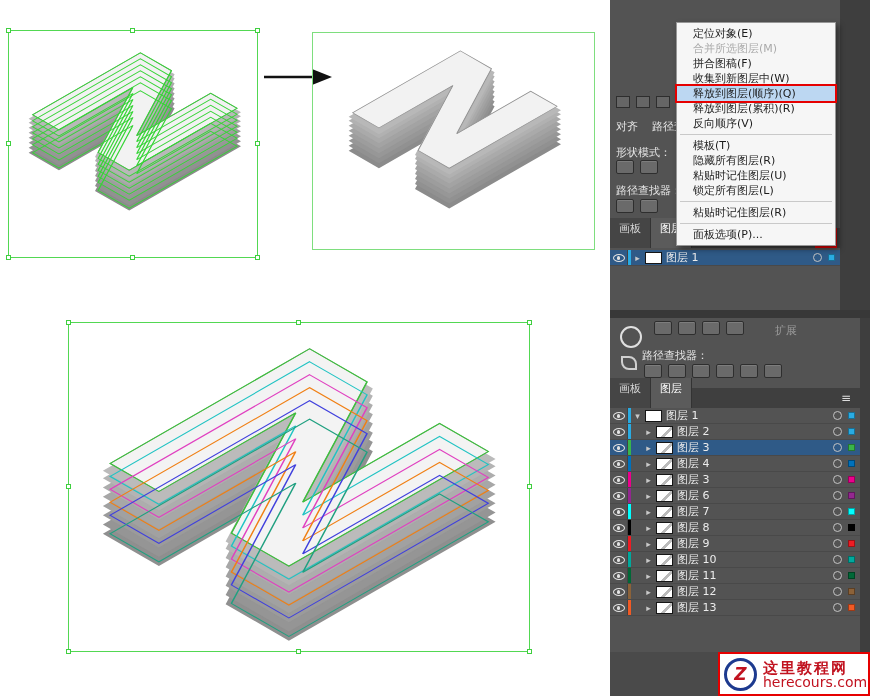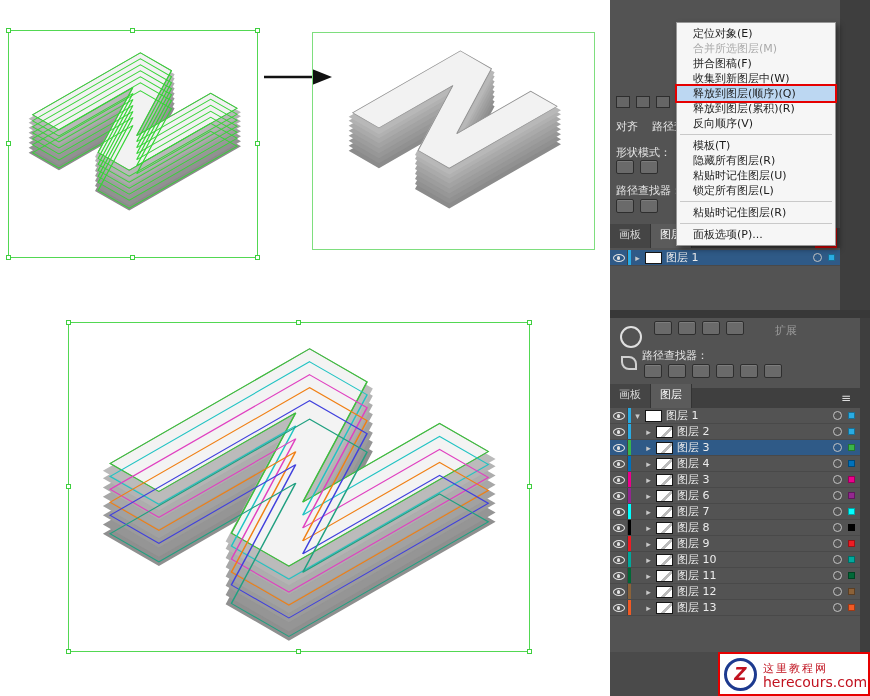--- a/index.html
+++ b/index.html
@@ -26,21 +26,21 @@
   .gutter2{position:absolute;left:250px;top:318px;width:10px;height:334px;background:#3e3e3e}
 
   .lbl{position:absolute;left:6px;color:#e4e4e4;font-size:11px;white-space:nowrap}
   .dimlbl{color:#9a9a9a}
   .icnrow{position:absolute;display:flex;gap:6px}
   .picon{width:18px;height:14px;background:#6a6a6a;border:1px solid #2e2e2e;border-radius:2px;box-shadow:inset 0 1px 0 #7d7d7d}
   .aicon{width:14px;height:12px;background:#666;border:1px solid #2e2e2e}
   .ptabs{position:absolute;left:6px;top:119px;display:flex;gap:14px;color:#e6e6e6}
 
   .tabbar{position:absolute;left:0;height:20px;background:#3f3f3f;display:flex;align-items:flex-end}
-  .tab{padding:3px 9px 6px;background:#454545;color:#d7d7d7;font-size:11px;border-right:1px solid #333}
+  .tab{padding:3px 9px 12px;background:#454545;color:#d7d7d7;font-size:11px;border-right:1px solid #333}
   .tab.active{background:#5b5b5b;color:#fff}
   .pmenu{position:absolute;right:5px;top:2px;width:18px;height:16px;color:#ddd;text-align:center;line-height:16px;font-size:12px}
   .redbox{outline:2px solid #e60000}
 
   .lrow{display:flex;align-items:center;height:16px;background:#535353;border-bottom:1px solid #494949}
   .lrow.sel{background:#2f5a87}
   .eyec{width:18px;align-self:stretch;display:flex;align-items:center;justify-content:center;border-right:1px solid #434343}
   .eye{display:inline-block;width:12px;height:8px;border:1px solid #e2e2e2;border-radius:50%;position:relative}
   .eye::after{content:"";position:absolute;left:3px;top:1.5px;width:3.5px;height:3.5px;border-radius:50%;background:#e2e2e2}
   .cbar{width:3px;align-self:stretch}
@@ -66,21 +66,21 @@
   .mi{height:15px;line-height:15px;padding:0 10px 0 16px;font-size:11px;white-space:nowrap}
   .mi.dis{color:#aaa}
   .mi.hl{background:#bcd7f2;outline:2px solid #e60000}
   .msep{border-top:1px solid #c9c9c9;margin:3px 3px}
 
   
   .logo{position:absolute;left:718px;top:652px;width:152px;height:44px;background:#fff;border:2px solid #e60000;
         display:flex;align-items:center;padding:2px 4px;gap:6px}
   .emblem{width:33px;height:33px;border:3px solid #1d3a8f;border-radius:50%;color:#c1121f;font-weight:bold;
           font-style:italic;display:flex;align-items:center;justify-content:center;font-size:17px;flex:none}
-  .logo-name{color:#c1121f;font-weight:normal;font-size:11px;letter-spacing:2px;line-height:17px;white-space:nowrap}
+  .logo-name{color:#c1121f;font-weight:bold;font-size:15px;letter-spacing:2px;line-height:17px;white-space:nowrap}
   .logo-url{color:#c1121f;font-size:14px;line-height:11px}
 </style>
 </head>
 <body>
 
 <div class="screen">
 
   
   <svg width="0" height="0" aria-hidden="true">
     <defs>

